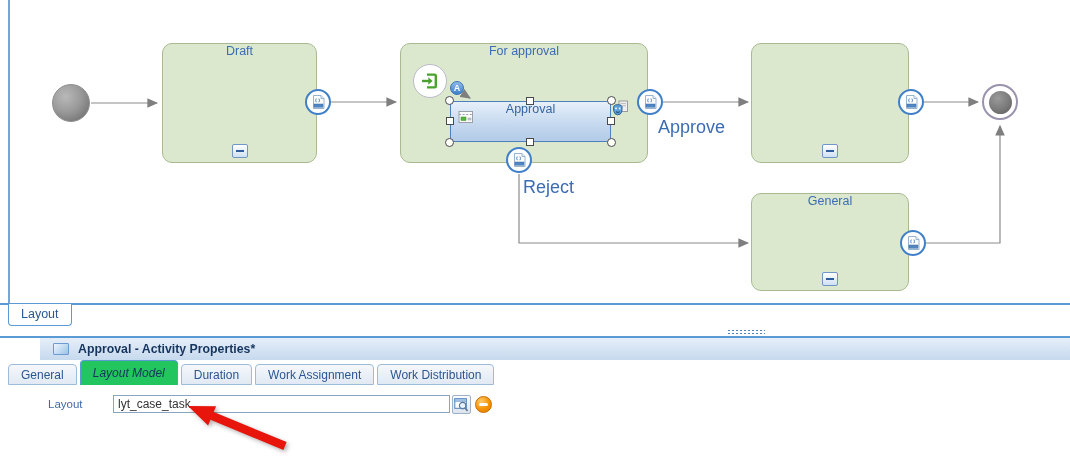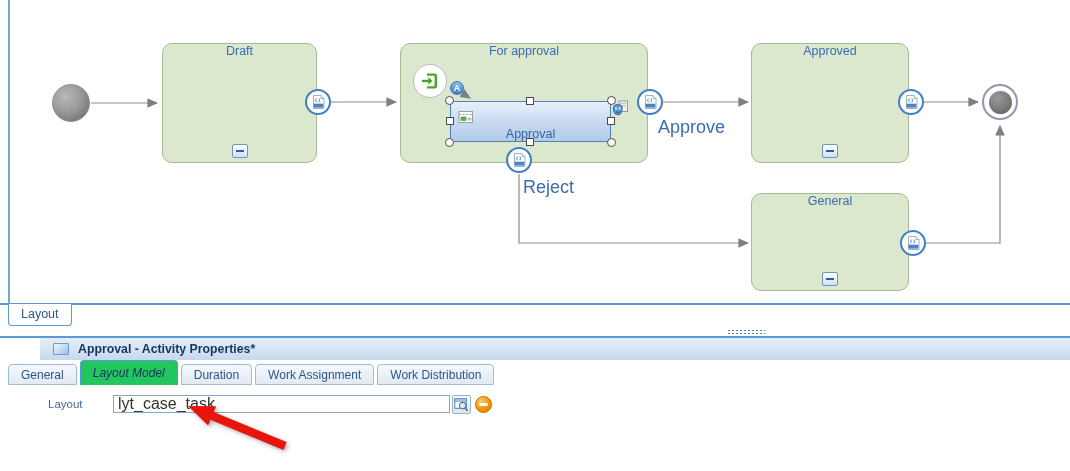--- a/index.html
+++ b/index.html
@@ -28,21 +28,21 @@
   .end-node { position:absolute; left:982px; top:84px; width:36px; height:36px; border-radius:50%;
     background:#fff; border:2px solid #9a93ad; display:flex; align-items:center; justify-content:center; }
   .end-node-inner { width:23px; height:23px; border-radius:50%;
     background:radial-gradient(circle at 38% 32%, #9a9a9a, #7d7d7d 50%, #5f5f5f 95%); }
 
   .enter-icon-circle { position:absolute; left:413px; top:64px; width:34px; height:34px; border-radius:50%;
     background:#fff; border:1.5px solid #b9b9c9; display:flex; align-items:center; justify-content:center; z-index:4; }
 
   .activity-wrap { position:absolute; left:450px; top:101px; width:161px; height:41px; z-index:6; }
   .activity { position:absolute; inset:0; background:linear-gradient(#e7f0fa,#c6d9ef 55%,#b3cbe8);
-    border:1.8px solid #4f81bd; border-radius:3px; display:flex; align-items:flex-end; justify-content:center; }
+    border:1.8px solid #4f81bd; border-radius:3px; display:flex; align-items:flex-start; justify-content:center; }
   .activity-label { font-size:12.5px; color:#3465a4; }
   .form-icon { position:absolute; left:7px; top:7px; }
 
   .handle-c { position:absolute; width:9px; height:9px; background:#fff; border:1px solid #4a4a4a; border-radius:50%; z-index:7; }
   .handle-s { position:absolute; width:8px; height:8px; background:#fff; border:1px solid #4a4a4a; z-index:7; }
 
   .a-badge { position:absolute; left:450px; top:81px; width:14px; height:14px; border-radius:50%;
     background:linear-gradient(#8ebbe9,#3f7fca); border:1px solid #3a73b8; color:#fff; font-size:9px; font-weight:bold;
     display:flex; align-items:center; justify-content:center; z-index:6; }
   .mask-icon { position:absolute; left:612px; top:100px; z-index:7; }
@@ -67,21 +67,21 @@
 
   .tabs-row { position:absolute; left:8px; top:360px; height:25px; display:flex; align-items:flex-end; }
   .tab { height:21px; margin-right:3px; padding:0 12px; display:flex; align-items:center;
     background:linear-gradient(#f5f8fc,#e1e9f3); border:1px solid #9ebcd9; border-radius:4px 4px 0 0;
     font-size:12px; color:#2b5690; cursor:pointer; white-space:nowrap; }
   .tab.active { height:25px; background:#22c55e; border:1px solid #5b9bd5; border-bottom:none; color:#17365d;font-style:italic; }
 
   .field-row { position:absolute; left:0; top:395px; width:1070px; height:20px; }
   .field-label { position:absolute; left:48px; top:3px; font-size:11.5px; color:#3e6aa8; }
   .field-input { position:absolute; left:113px; top:0; width:337px; height:18px; border:1px solid #8aa5c0;
-    font-family:"Liberation Sans", sans-serif; font-size:16px; color:#333; padding:0 4px; background:#fff; }
+    font-family:"Liberation Sans", sans-serif; font-size:12px; color:#333; padding:0 4px; background:#fff; }
   .btn-lookup { position:absolute; left:452px; top:0; width:19px; height:19px;
     background:linear-gradient(#fbfcfe,#dde4ee); border:1px solid #9fb1c6; border-radius:2px;
     display:flex; align-items:center; justify-content:center; cursor:pointer; }
   .btn-clear { position:absolute; left:475px; top:1px; width:17px; height:17px; border-radius:50%;
     background:radial-gradient(circle at 35% 28%, #ffc968, #f49306 55%, #e07c00); border:1px solid #c96d00;
     display:flex; align-items:center; justify-content:center; cursor:pointer; }
   .btn-clear-bar { width:9px; height:3px; background:#fff; border-radius:1.5px; display:block; }
 
   .annotation-arrow-svg { position:absolute; left:183px; top:400px; z-index:20; pointer-events:none; }
 
@@ -120,21 +120,20 @@
       <div class="minus-btn">
           <span class="minus-bar"></span>
         </div>
     </div>
 
     <div class="state" style="left:400px;top:43px;width:248px;height:120px">
       <div class="state-title">For approval</div>
     </div>
 
     <div class="state" style="left:751px;top:43px;width:158px;height:120px">
-      <div class="state-title">Approved</div>
       <div class="minus-btn">
           <span class="minus-bar"></span>
         </div>
     </div>
 
     <div class="state" style="left:751px;top:193px;width:158px;height:98px">
       <div class="state-title">General</div>
       <div class="minus-btn">
           <span class="minus-bar"></span>
         </div>

